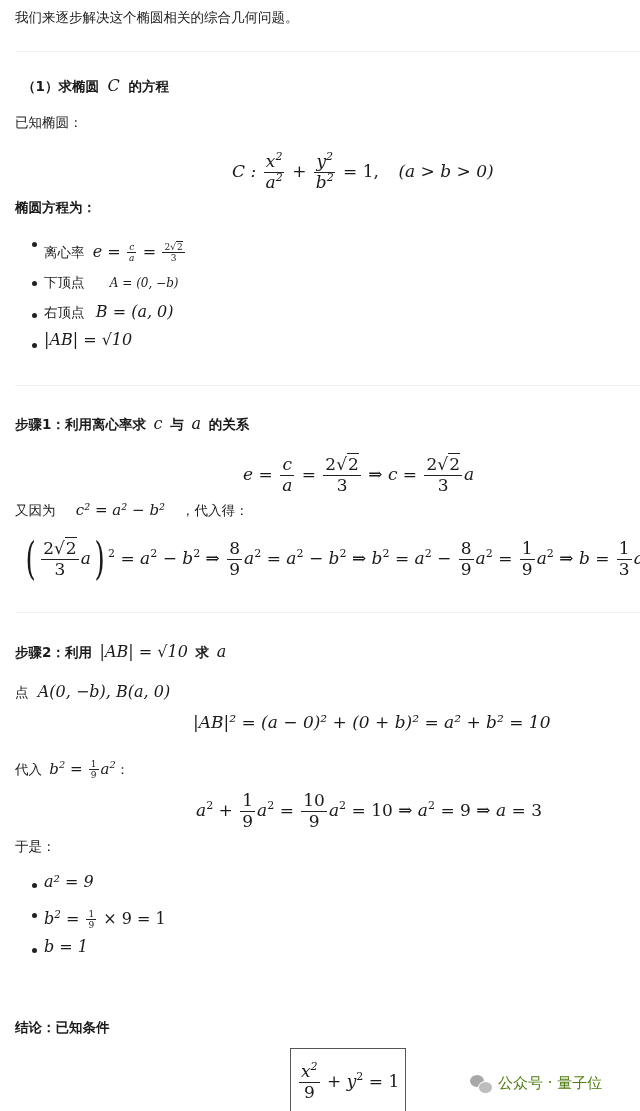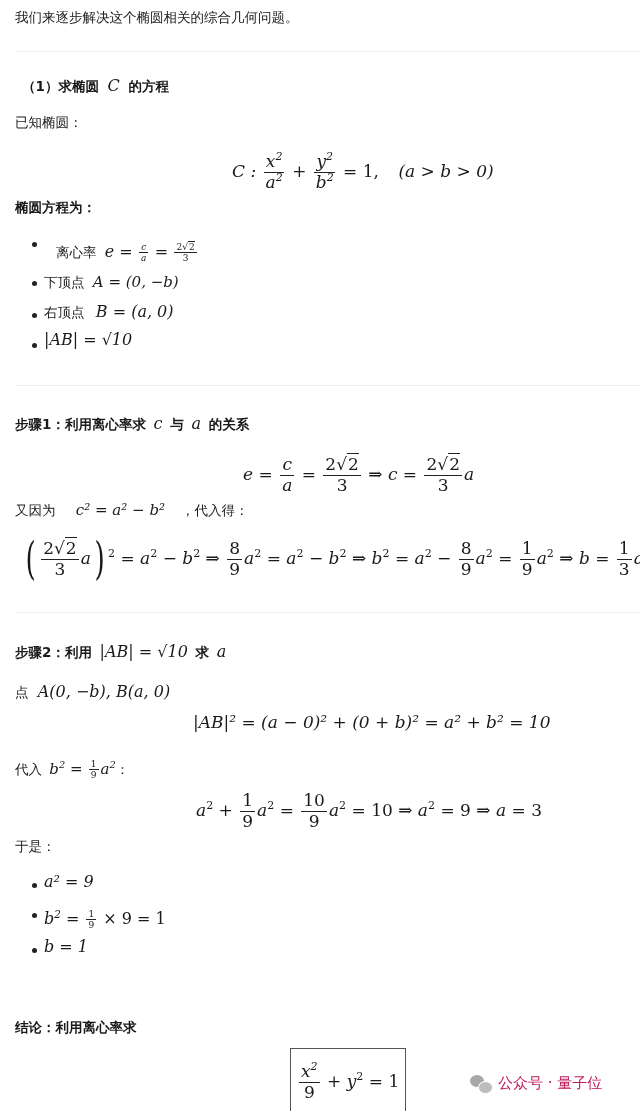--- a/index.html
+++ b/index.html
@@ -17,21 +17,21 @@
     .bullet { position: absolute; width: 5px; height: 5px; border-radius: 50%; background: #222; }
     .frac { display: inline-flex; flex-direction: column; align-items: center; vertical-align: middle; margin: 9px 2px; }
     .frac .num { border-bottom: 1px solid #222; padding: 0 2px; line-height: 1.15; }
     .frac .den { padding: 0 2px; line-height: 1.15; }
     .frac.small { font-size: 9px; }
     .eq { font-size: 17px; }
     sup { font-size: 0.65em; vertical-align: 0.6em; line-height: 0; }
     .sqrt { border-top: 1px solid #222; padding-left: 1px; }
     .paren { font-size: 44px; font-weight: 200; vertical-align: middle; line-height: 1; transform: scaleX(0.6); display: inline-block; }
     .boxed { border: 1px solid #555; padding: 4px 6px; }
-    .watermark { position: absolute; left: 470px; top: 1074px; font-size: 15px; color: #be185d; display: flex; align-items: center; gap: 6px; }
+    .watermark { position: absolute; left: 470px; top: 1074px; font-size: 15px; color: #4d7c0f; display: flex; align-items: center; gap: 6px; }
     .wm-icon { width: 22px; height: 18px; position: relative; }
     .wm-icon .b1 { position: absolute; left: 0; top: 0; width: 14px; height: 12px; border-radius: 50%; background: #a8a8a8; }
     .wm-icon .b2 { position: absolute; left: 8px; top: 6px; width: 13px; height: 11px; border-radius: 50%; background: #bdbdbd; border: 1px solid #fff; }
   </style>
 </head>
 <body>
 
 <div class="abs txt" style="left:15px; top:7px;">我们来逐步解决这个椭圆相关的综合几何问题。</div>
 <div class="hr" style="top:51px;"></div>
 
@@ -54,38 +54,38 @@
       <span class="num mi"><span>y</span><sup>2</sup></span>
       <span class="den mi"><span>b</span><sup>2</sup></span>
     </span>
   <span>= 1,</span>
   <span style="margin-left:14px;" class="mi">(a &gt; b &gt; 0)</span>
 </div>
 
 <div class="abs txt bold" style="left:15px; top:197px;">椭圆方程为：</div>
 
 <div class="bullet" style="left:32px; top:242px;"></div>
-<div class="abs txt" style="left:56px; top:233px;">
+<div class="abs txt" style="left:44px; top:233px;">
   <span>离心率</span>
   <span class="mi" style="font-size:16px; margin-left:4px;">e =</span>
   <span class="frac small mi">
       <span class="num">c</span>
       <span class="den">a</span>
     </span>
   <span class="m" style="font-size:16px;">=</span>
   <span class="frac small m">
       <span class="num">2√<span class="sqrt">2</span></span>
       <span class="den">3</span>
     </span>
 </div>
 
 <div class="bullet" style="left:32px; top:281px;"></div>
 <div class="abs txt" style="left:44px; top:272px;">
   <span>下顶点</span>
-  <span class="mi" style="font-size:15px; margin-left:4px;">A = (0, −b)</span>
+  <span class="mi" style="font-size:12px; margin-left:21px;">A = (0, −b)</span>
 </div>
 
 <div class="bullet" style="left:32px; top:313px;"></div>
 <div class="abs txt" style="left:44px; top:302px;">
   <span>右顶点</span>
   <span class="mi" style="font-size:16px; margin-left:7px;">B = (a, 0)</span>
 </div>
 
 <div class="bullet" style="left:32px; top:343px;"></div>
 <div class="abs mi" style="left:44px; top:330px; font-size:16px;">|AB| = √10</div>
@@ -196,21 +196,21 @@
 <div class="abs m" style="left:44px; top:900px; font-size:16px;">
   <span class="mi">b<sup>2</sup></span> = <span class="frac small">
       <span class="num">1</span>
       <span class="den">9</span>
     </span> × 9 = 1
 </div>
 
 <div class="bullet" style="left:32px; top:948px;"></div>
 <div class="abs mi" style="left:44px; top:937px; font-size:16px;">b = 1</div>
 
-<div class="abs txt bold" style="left:15px; top:1017px;">结论：利用离心率求</div>
+<div class="abs txt bold" style="left:15px; top:1017px;">结论：已知条件</div>
 
 <div class="abs eq m boxed" style="left:290px; top:1048px;">
   <span class="frac mi">
       <span class="num">x<sup>2</sup></span>
       <span class="den" style="font-style:normal;">9</span>
     </span>
   + <span class="mi">y</span><sup>2</sup> = 1
 </div>
 
 <div class="watermark">

